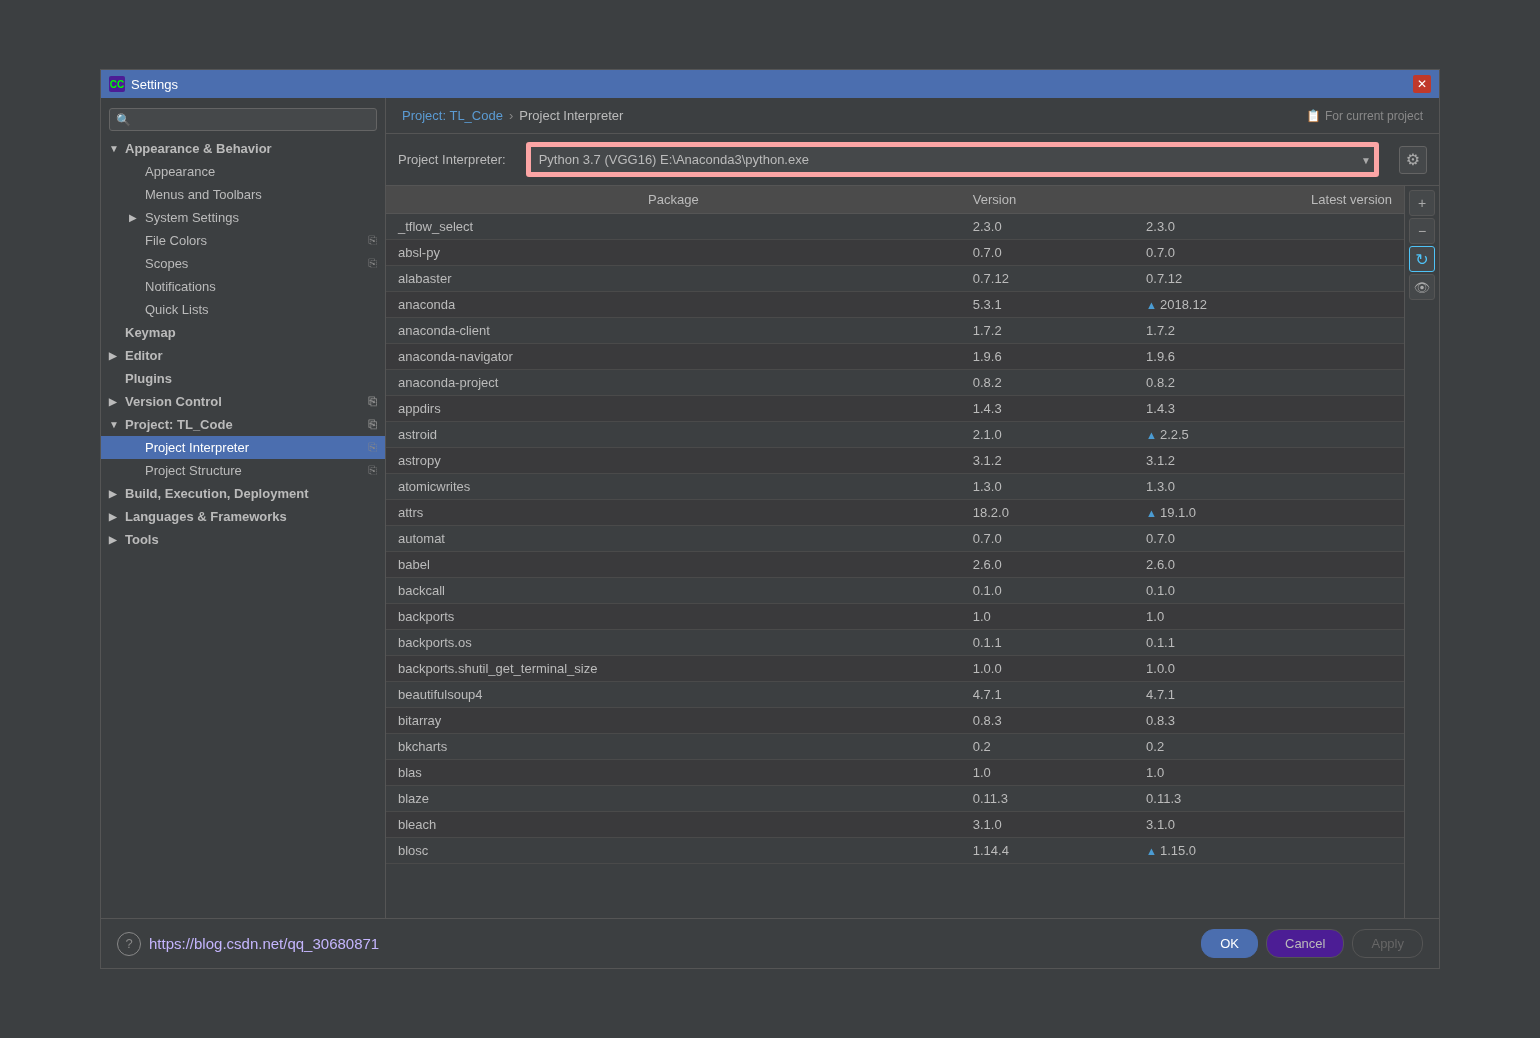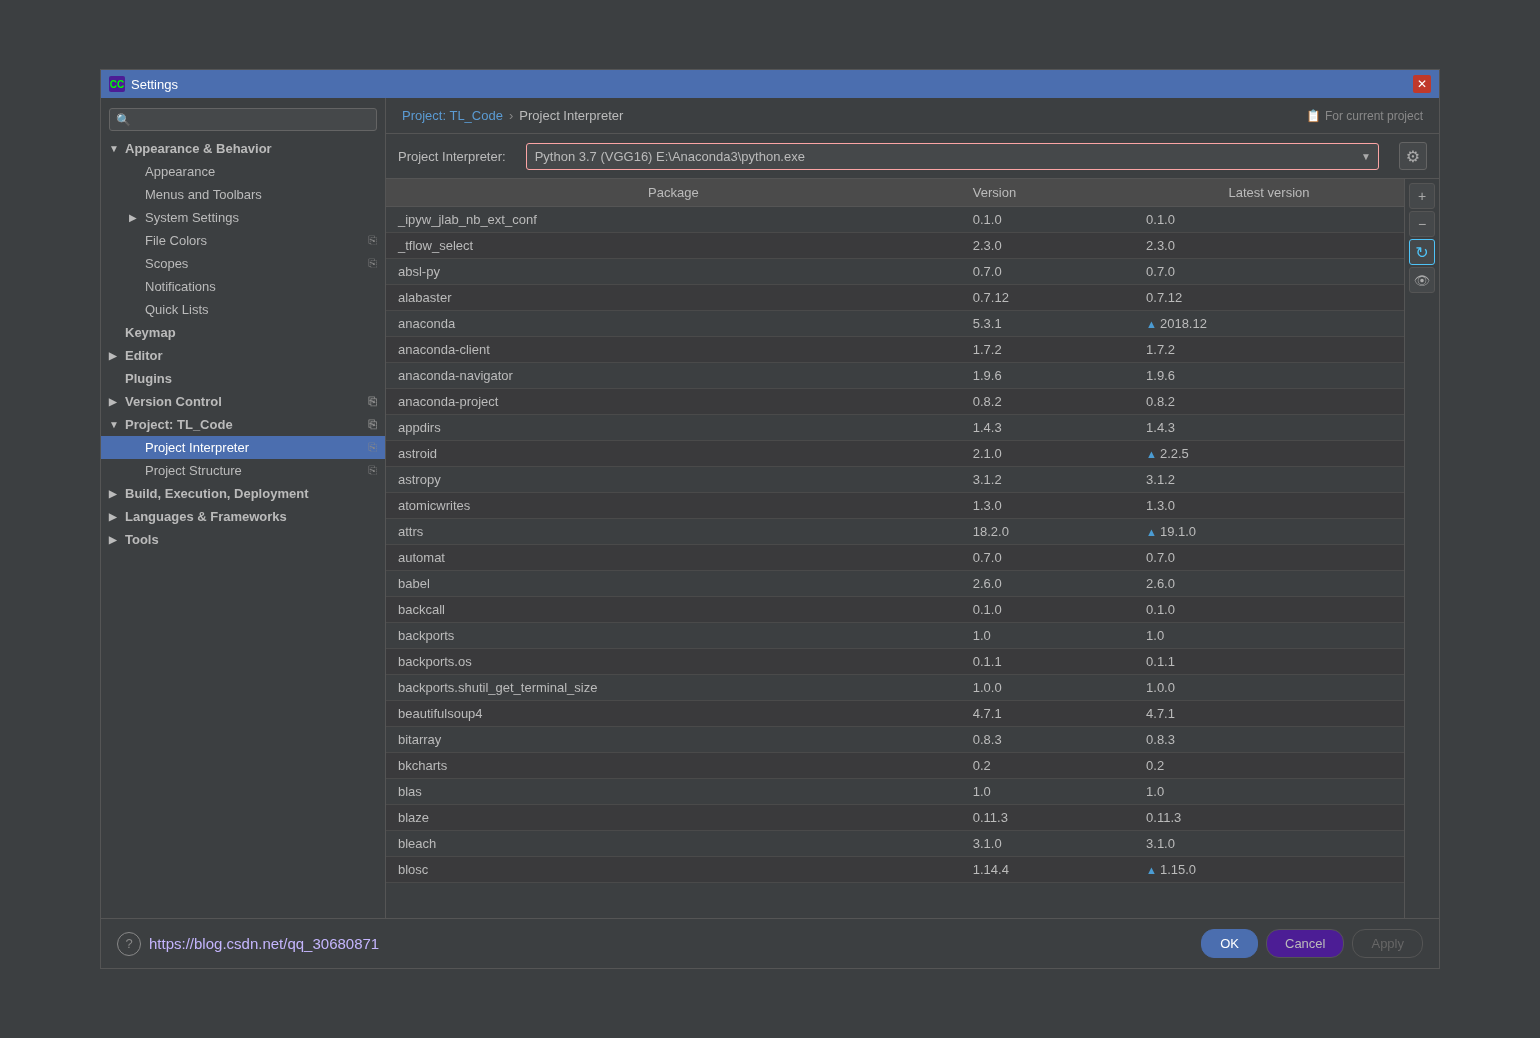--- a/index.html
+++ b/index.html
@@ -208,21 +208,21 @@
     }
 
     .interpreter-select-wrapper {
       flex: 1;
       position: relative;
     }
 
     .interpreter-select-wrapper select {
       width: 100%;
       background: #45484a;
-      border: 1px solid #fca5a5;
+      border: 5px solid #fca5a5;
       color: #bbbbbb;
       padding: 5px 30px 5px 8px;
       font-size: 13px;
       appearance: none;
       -webkit-appearance: none;
       border-radius: 3px;
       cursor: pointer;
     }
 
     .interpreter-select-wrapper::after {
@@ -538,29 +538,24 @@
         <button class="gear-btn">⚙</button>
       </div>
 
       <div class="table-with-sidebar">
         <div class="table-container">
           <table class="packages-table">
             <thead>
               <tr>
                 <th style="text-align:center;">Package</th>
                 <th style="text-align:left;">Version</th>
-                <th style="text-align:center;">Latest version</th>
+                <th style="text-align:right;">Latest version</th>
               </tr>
             </thead>
             <tbody id="packages-tbody">
-            <tr>
-                  <td>_ipyw_jlab_nb_ext_conf</td>
-                  <td>0.1.0</td>
-                  <td>0.1.0</td>
-                </tr>
                 <tr>
                   <td>_tflow_select</td>
                   <td>2.3.0</td>
                   <td>2.3.0</td>
                 </tr>
                 <tr>
                   <td>absl-py</td>
                   <td>0.7.0</td>
                   <td>0.7.0</td>
                 </tr>

